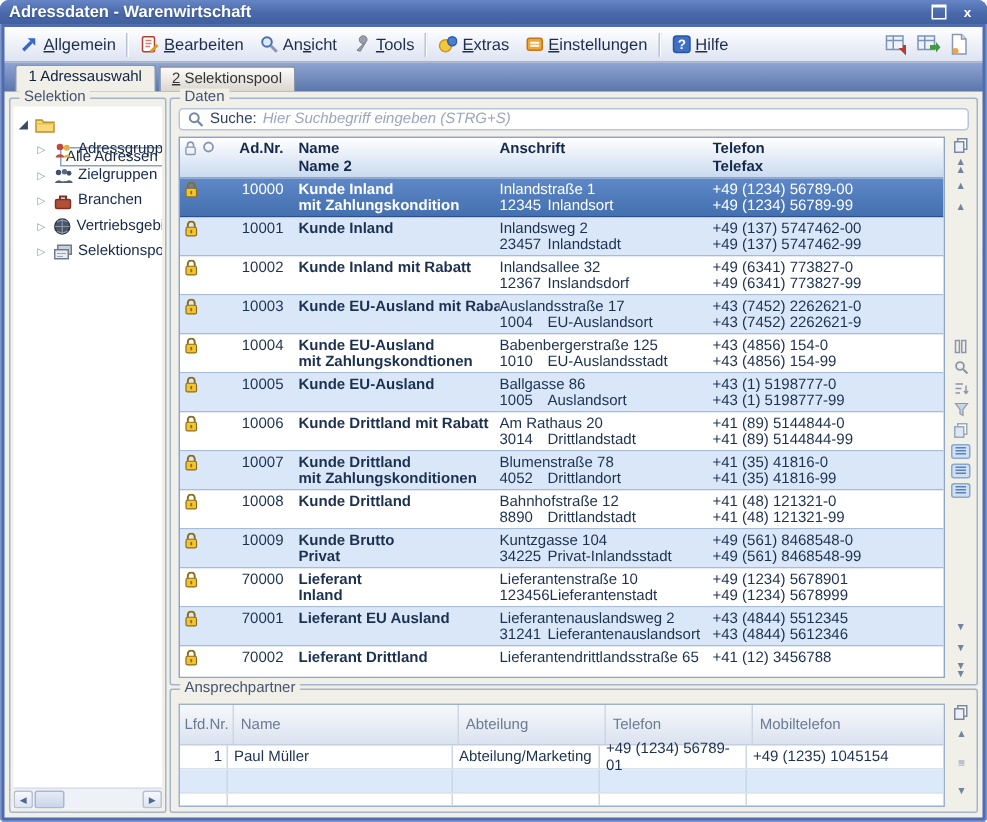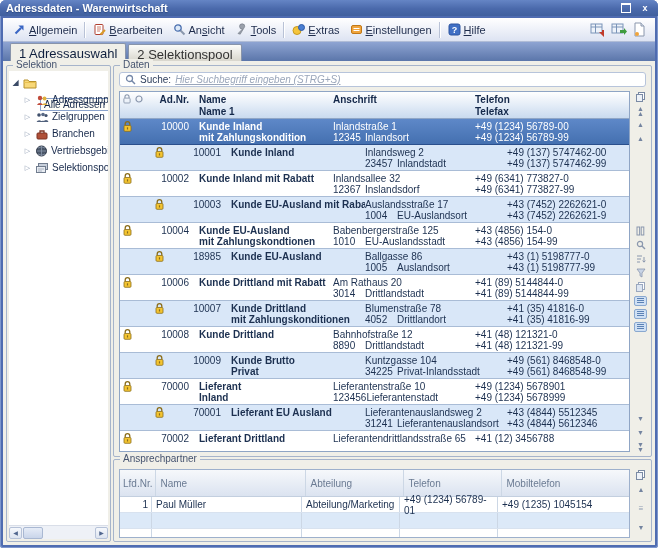--- a/index.html
+++ b/index.html
@@ -20,21 +20,21 @@
     display:flex;align-items:center;padding:0 5px;font-size:11px;color:#1e2c4c;}
   .menu-item{display:flex;align-items:center;gap:3px;padding:2px 5px;cursor:default;}
   .menu-sep{width:1px;height:16px;background:#b9c2d6;border-right:1px solid #fff;margin:0 2px;}
   .mright{margin-left:auto;display:flex;gap:4px;align-items:center;padding-right:2px;}
   .tbicon{width:17px;height:16px;display:flex;align-items:center;justify-content:center;}
   .icon{display:inline-flex;align-items:center;justify-content:center;}
   u{text-decoration:underline;}
   
   .tabstrip{position:absolute;left:3px;right:3px;top:42px;height:19px;
     background:linear-gradient(180deg,#8ea4d2,#5b76aa);display:flex;align-items:flex-end;padding-left:7px;box-sizing:border-box;}
-  .tab{font-size:13px;padding:2px 8px 2px;margin-right:2px;border:1px solid #8894aa;border-bottom:none;
+  .tab{font-size:10px;padding:2px 8px 2px;margin-right:2px;border:1px solid #8894aa;border-bottom:none;
     border-radius:2px 2px 0 0;cursor:default;}
   .tab.active{background:#f0efe8;color:#10203e;height:13px;position:relative;top:0;}
   .tab.inactive{background:linear-gradient(180deg,#fcfcfa,#d8d6cd);color:#333;height:12px;}
   
   .content{position:absolute;left:3px;right:3px;top:61px;bottom:3px;background:#f0efe8;}
   .groupbox{position:absolute;border:1px solid #a6b4cb;border-radius:2px;}
   .legend{position:absolute;top:-7px;left:6px;background:#f0efe8;padding:0 3px;font-size:10px;color:#45536f;}
   .gb-sel{left:3px;top:4px;width:103px;bottom:3px;}
   .gb-daten{left:110px;top:4px;right:3px;height:390px;}
   .gb-ansp{left:110px;top:398px;right:3px;bottom:3px;}
@@ -49,36 +49,36 @@
   .hscroll{position:absolute;left:0;right:0;bottom:0;height:13px;background:#eef1f7;border-top:1px solid #d9dee8;
     display:flex;align-items:center;}
   .sbtn{width:13px;height:12px;display:flex;align-items:center;justify-content:center;font-size:6px;color:#51678f;
     background:linear-gradient(180deg,#f6f8fc,#dde4f0);border:1px solid #b6c2d8;box-sizing:border-box;border-radius:2px;}
   .hthumb{width:18px;height:10px;background:linear-gradient(180deg,#e6ecf7,#c9d5ea);border:1px solid #a9b8d2;
     border-radius:2px;margin-left:1px;}
   .sright{margin-left:auto;}
   
   .search{position:absolute;left:5px;top:6px;right:5px;height:15px;border:1px solid #b7c4db;border-radius:3px;
     background:#fff;display:flex;align-items:center;font-size:10px;color:#30405e;padding:0 5px;gap:4px;box-sizing:border-box;}
-  .ph{font-style:italic;color:#9aa6ba;text-decoration:underline;}
+  .ph{font-style:italic;color:#9aa6ba;}
   
   .tbl{position:absolute;left:5px;top:25px;right:21px;bottom:4px;border:1px solid #8fa5c5;background:#fff;
     overflow:hidden;font-size:10px;}
   .thead{height:27px;background:linear-gradient(180deg,#ffffff,#c9daef);border-bottom:1px solid #90a6c6;
     display:flex;font-weight:bold;color:#14284a;box-sizing:border-box;padding-top:2px;line-height:12px;}
   .hc,.tc{box-sizing:border-box;overflow:hidden;white-space:nowrap;}
   .c-lock{flex:0 0 15px;padding-left:3px;}
   .c-flag{flex:0 0 14px;}
   .c-adnr{flex:0 0 44px;text-align:right;padding-right:4px;}
   .c-name{flex:0 0 140px;padding-left:6px;}
   .c-addr{flex:0 0 142px;}
   .c-tel{flex:1 1 auto;}
   .trow{display:flex;height:26px;border-bottom:1px solid #a9bcd6;box-sizing:border-box;padding-top:2px;
     line-height:11px;color:#1c3050;background:#fff;cursor:default;}
-  .trow.alt{background:#d9e7f8;padding-left:32px;}
+  .trow.alt{background:#d9e7f8;}
   .trow.sel{background:linear-gradient(180deg,#5e88c8,#4470b0);color:#fff;border-bottom-color:#2a4f8c;}
   .nm{font-weight:bold;}
   .addr2{display:flex;}
   .plz{flex:0 0 32px;}
   
   .vstrip{position:absolute;right:2px;top:25px;width:17px;bottom:4px;display:flex;flex-direction:column;
     align-items:center;gap:3px;}
   .sp{flex:1;}
   .stico{width:13px;height:11px;display:flex;align-items:center;justify-content:center;font-size:7px;color:#7484a0;}
   .viewbtn{width:13px;height:10px;background:#cfe0f4;border:1px solid #89a8cf;border-radius:2px;
@@ -326,21 +326,21 @@
           <div class="hc c-flag">
             <svg width="8" height="8" viewBox="0 0 8 8">
                 <circle cx="4" cy="4" r="3" fill="none" stroke="#8a97ad" stroke-width="1.2"></circle>
               </svg>
           </div>
           <div class="hc c-adnr">
               <div>Ad.Nr.</div>
             </div>
           <div class="hc c-name">
             <div>Name</div>
-              <div>Name 1</div>
+              <div>Name 2</div>
           </div>
           <div class="hc c-addr">
               <div>Anschrift</div>
             </div>
           <div class="hc c-tel">
             <div>Telefon</div>
               <div>Telefax</div>
           </div>
         </div>
         <div id="tbody">
@@ -476,21 +476,21 @@
             </div>
             <div class="trow alt">
               <div class="tc c-lock"><span class="icon">
                   <svg width="9" height="11" viewBox="0 0 9 11">
                     <path d="M2.2 4.5V3a2.3 2.3 0 0 1 4.6 0v1.5" fill="none" stroke="#8a6d1a" stroke-width="1.3"></path>
                     <rect x="1" y="4.5" width="7" height="5.8" rx="1" fill="#f4c430" stroke="#8a6d1a" stroke-width="0.8"></rect>
                     <rect x="3.9" y="6.3" width="1.2" height="2.2" fill="#8a6d1a"></rect>
                   </svg>
                 </span></div>
               <div class="tc c-flag"></div>
-              <div class="tc c-adnr">18985</div>
+              <div class="tc c-adnr">10005</div>
               <div class="tc c-name">
                 <div class="nm">Kunde EU-Ausland</div>
                 <div class="nm"></div>
               </div>
               <div class="tc c-addr">
                 <div>Ballgasse 86</div>
                 <div class="addr2">
                   <span class="plz">1005</span>
                   <span>Auslandsort</span>
                 </div>

